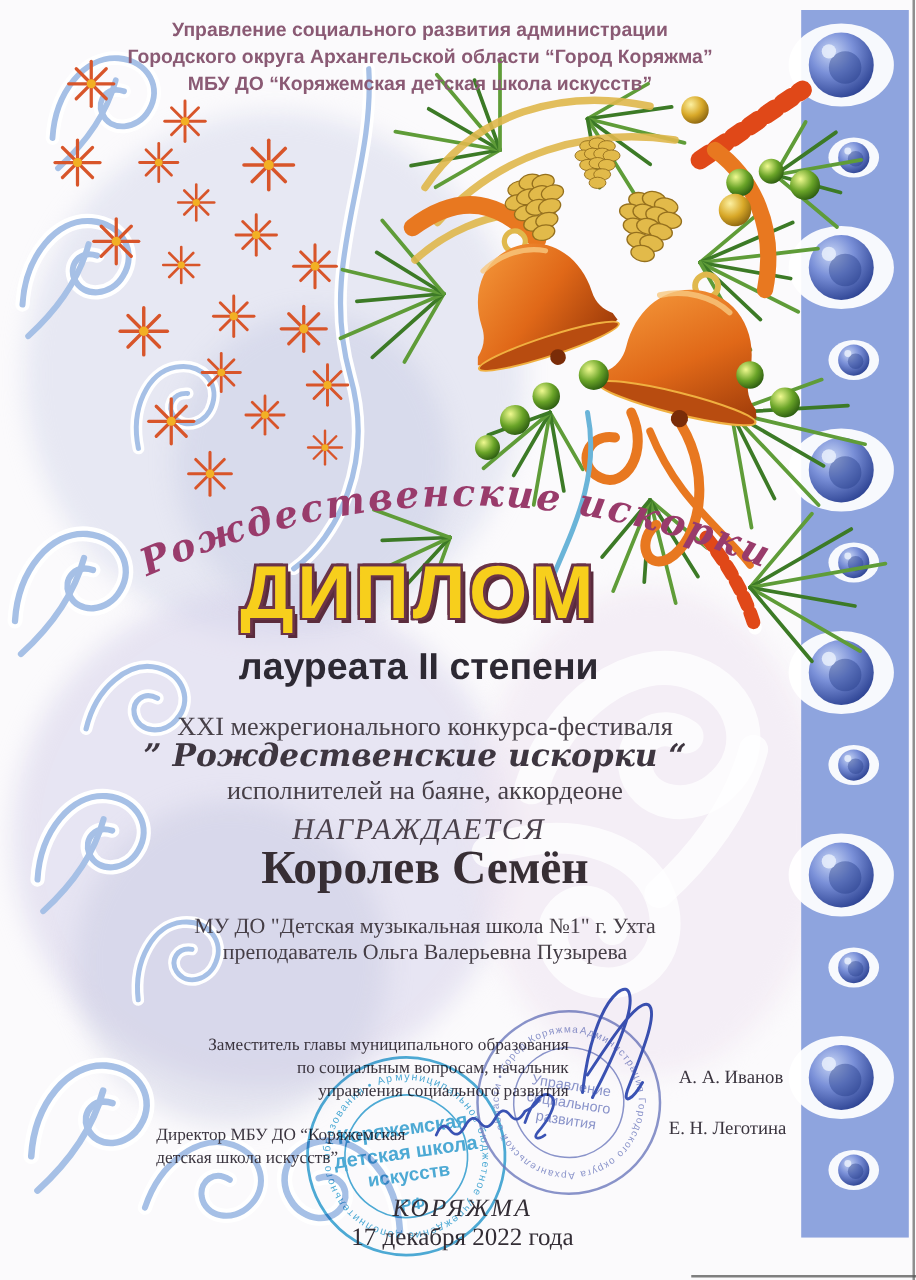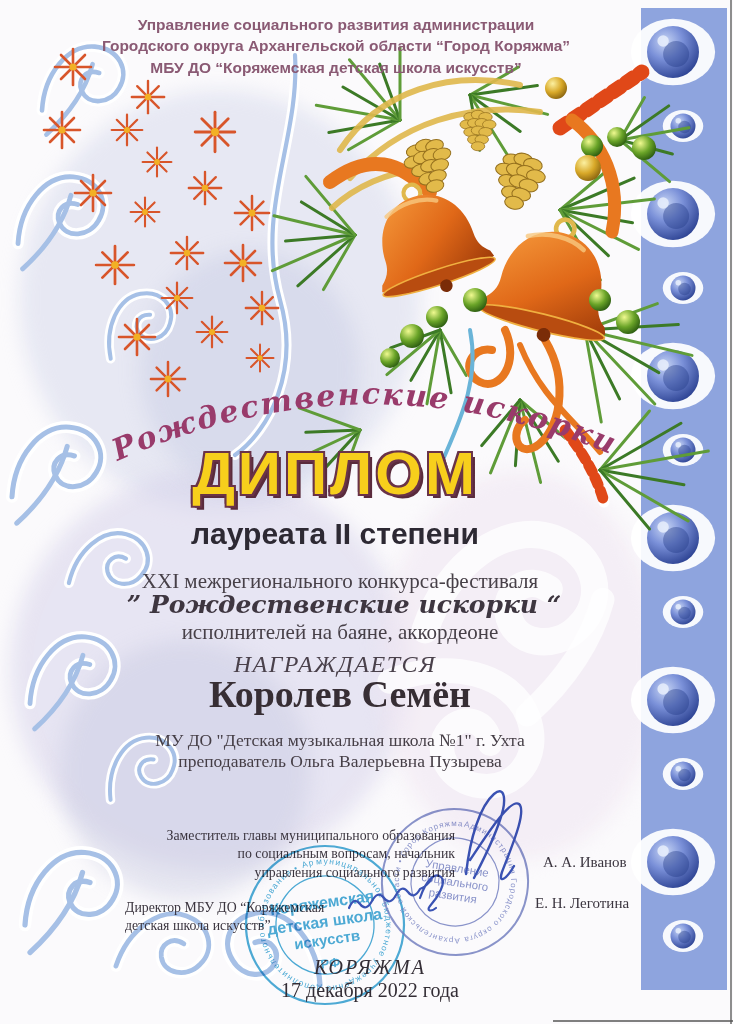--- a/index.html
+++ b/index.html
@@ -395,21 +395,21 @@
     <text font-family="DejaVu Serif, serif" font-style="italic" font-weight="bold" font-size="30" fill="#993b6b" letter-spacing="2">
       <textPath href="#archPath" startOffset="50%" text-anchor="middle">“ Рождественские искорки ”</textPath>
     </text>
   </svg>
 
   <div class="abs ctr title-big" style="left:110px;top:439px;width:450px;z-index:2;">ДИПЛОМ</div>
 
   <div class="abs ctr serif21" style="left:80px;top:569px;width:520px;z-index:2;">XXI межрегионального конкурса-фестиваля</div>
 
   <div class="abs ctr degree" style="left:110px;top:517px;width:450px;z-index:2;">лауреата II степени</div>
-  <div class="abs ctr script25" style="left:84px;top:590px;width:520px;z-index:2;">” Рождественские  искорки “</div>
+  <div class="abs ctr script25" style="left:72px;top:590px;width:520px;z-index:2;">” Рождественские  искорки “</div>
   <div class="abs ctr serif21" style="left:80px;top:620px;width:520px;z-index:2;">исполнителей на баяне, аккордеоне</div>
 
   <div class="abs ctr awarded" style="left:110px;top:651px;width:450px;z-index:2;">НАГРАЖДАЕТСЯ</div>
 
   <div class="abs ctr recipient" style="left:80px;top:672px;width:520px;z-index:2;">Королев Семён</div>
 
   <div class="abs ctr serif17" style="left:80px;top:730px;width:520px;z-index:2;">МУ ДО "Детская музыкальная школа №1" г. Ухта</div>
   <div class="abs ctr serif17" style="left:80px;top:751px;width:520px;z-index:2;">преподаватель Ольга Валерьевна Пузырева</div>
 
   <div class="abs small-block" style="left:125px;top:827px;width:330px;z-index:2;text-align:right;">

